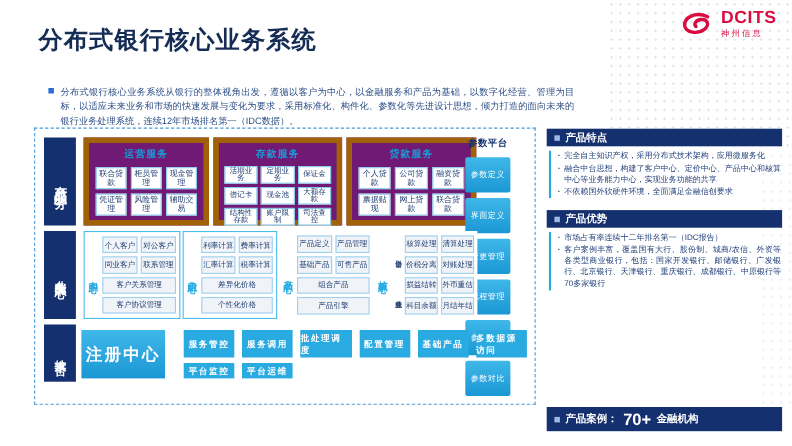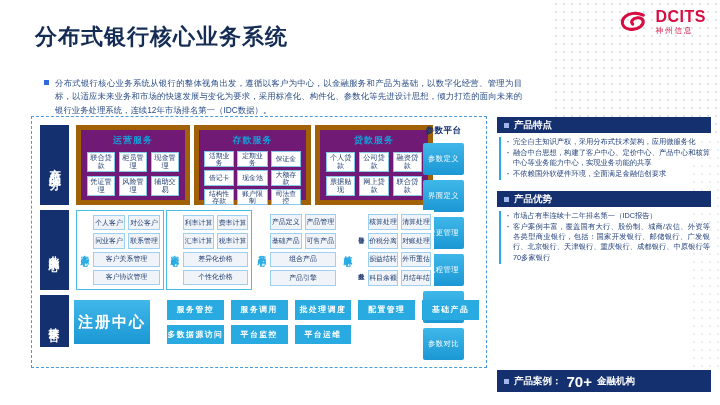--- a/index.html
+++ b/index.html
@@ -61,21 +61,21 @@
     display:flex;align-items:center;justify-content:center;}
   .grid2{flex:1;display:grid;grid-template-columns:1fr 1fr;gap:3px;}
   .cell2{background:#f0f4f8;border:1px solid #9dd0ee;color:#1d3a70;font-size:6.9px;
     display:flex;align-items:center;justify-content:center;text-align:center;box-sizing:border-box;}
   .wide{grid-column:1/3;}
 
   
   .tbig{position:absolute;left:42px;top:183px;width:76px;height:44px;background:linear-gradient(180deg,#3fb7e9,#1b97d4);
     color:#fff;font-size:15px;font-weight:bold;letter-spacing:2px;display:flex;align-items:center;justify-content:center;}
   #techgrid{position:absolute;left:135px;top:183px;width:312px;height:44px;display:grid;
-    grid-template-columns:repeat(5,1fr);gap:5px 7px;}
+    grid-template-columns:repeat(6,1fr);gap:5px 7px;}
   .tbtn{background:#29abe2;color:#fff;font-size:7.8px;font-weight:bold;letter-spacing:1.5px;
     display:flex;align-items:center;justify-content:center;}
 
   
   .rpanel{position:absolute;left:497px;top:117px;width:214px;}
   .sect{margin-bottom:9px;}
   .shead{background:#14306e;color:#fff;font-weight:bold;font-size:9.5px;height:16px;
     display:flex;align-items:center;padding-left:7px;gap:5px;box-sizing:border-box;}
   .sq{width:5px;height:5px;background:#9fb8e8;flex:0 0 auto;}
   .sbody{position:relative;padding:4px 1px 2px 10px;color:#24427c;font-size:7.3px;line-height:1.38;text-align:justify;}

